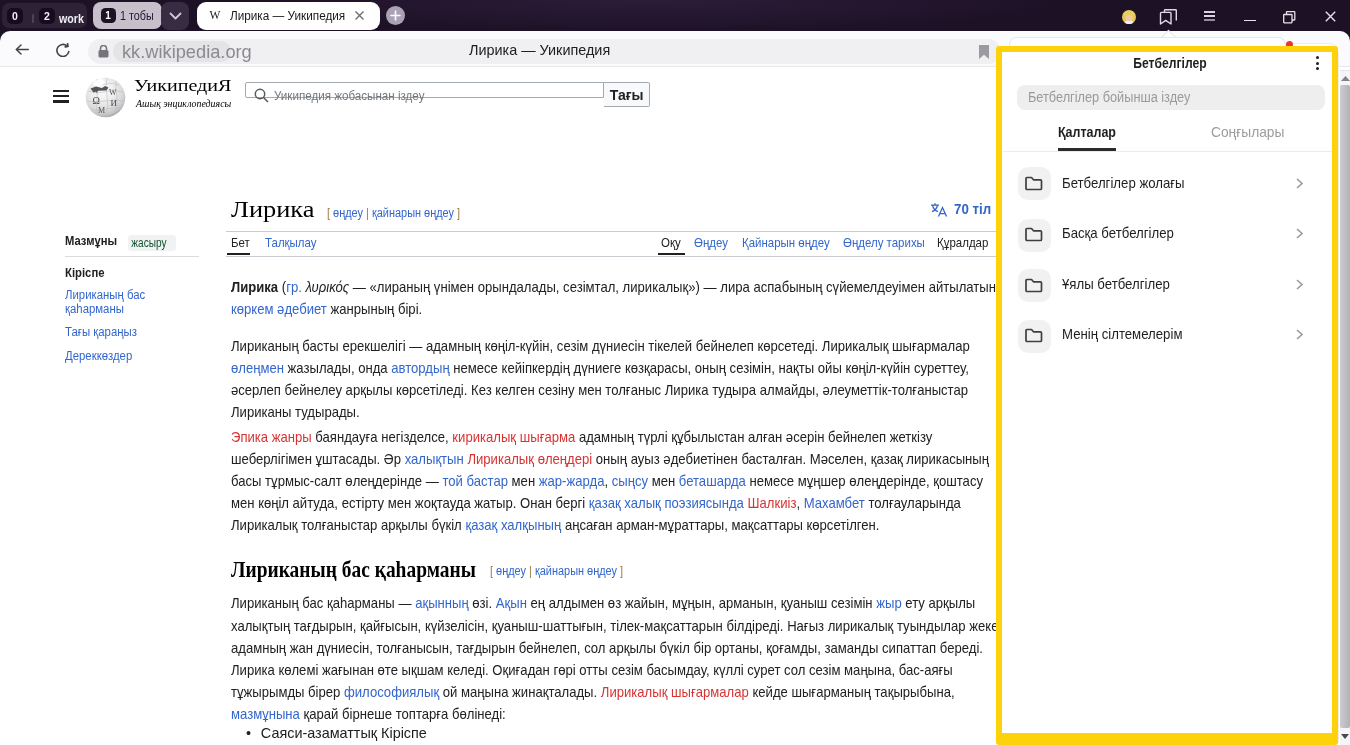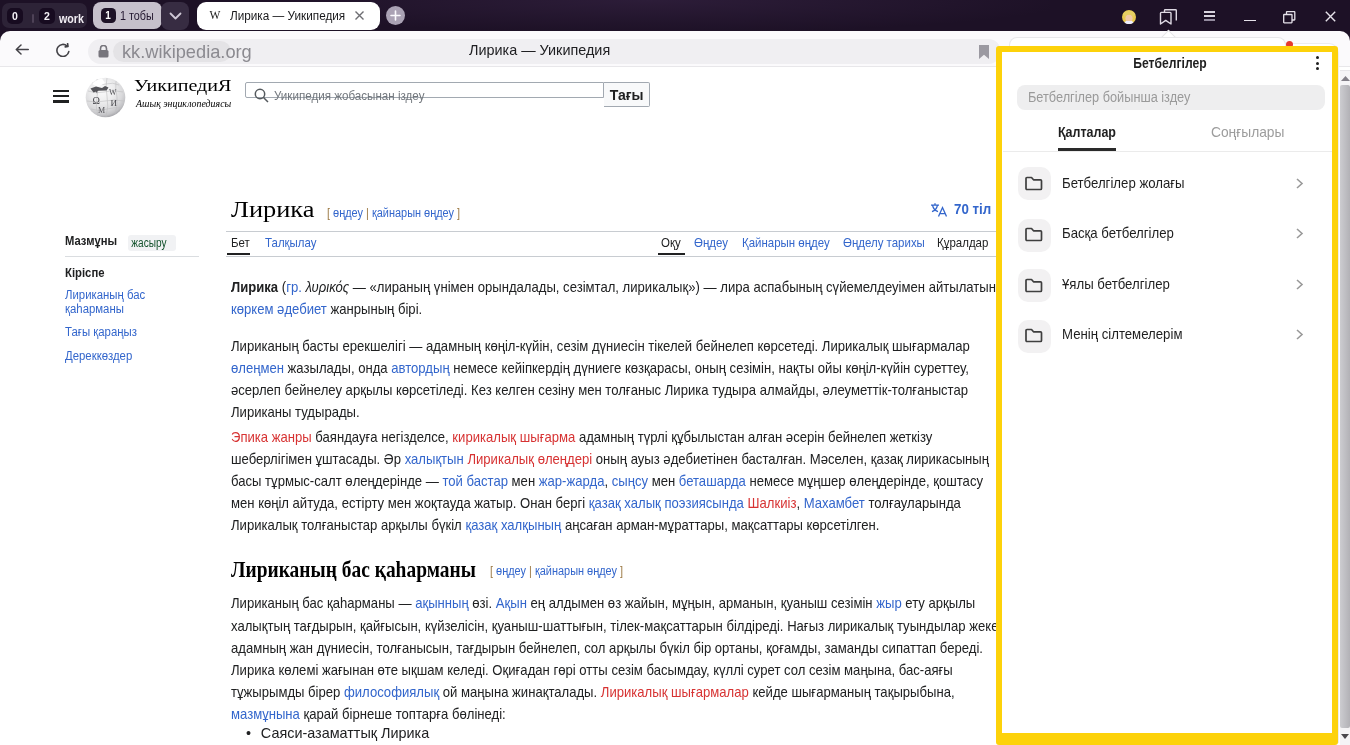--- a/index.html
+++ b/index.html
@@ -224,21 +224,21 @@
   <div class="tocl" style="left:65px;top:235px">қаһарманы</div>
   <div class="tocl" style="left:65px;top:257.9px">Тағы қараңыз</div>
   <div class="tocl" style="left:65px;top:281.7px">Дереккөздер</div>
 
   <div class="para" style="top:208.55px"><b>Лирика</b> (<a>гр.</a> <i>λυρικός</i> — «лираның үнімен орындалады, сезімтал, лирикалық») — лира аспабының сүйемелдеуімен айтылатын<br><a>көркем әдебиет</a> жанрының бірі.</div>
   <div class="para" style="top:267.85px">Лириканың басты ерекшелігі — адамның көңіл-күйін, сезім дүниесін тікелей бейнелеп көрсетеді. Лирикалық шығармалар<br><a>өлеңмен</a> жазылады, онда <a>автордың</a> немесе кейіпкердің дүниеге көзқарасы, оның сезімін, нақты ойы көңіл-күйін суреттеу,<br>әсерлеп бейнелеу арқылы көрсетіледі. Кез келген сезіну мен толғаныс Лирика тудыра алмайды, әлеуметтік-толғаныстар<br>Лириканы тудырады.</div>
   <div class="para" style="top:358.85px"><span class="rl">Эпика жанры</span> баяндауға негізделсе, <span class="rl">кирикалық шығарма</span> адамның түрлі құбылыстан алған әсерін бейнелеп жеткізу<br>шеберлігімен ұштасады. Әр <a>халықтын</a> <span class="rl">Лирикалық өлеңдері</span> оның ауыз әдебиетінен басталған. Мәселен, қазақ лирикасының<br>басы тұрмыс-салт өлеңдерінде — <a>той бастар</a> мен <a>жар-жарда</a>, <a>сыңсу</a> мен <a>беташарда</a> немесе мұңшер өлеңдерінде, қоштасу<br>мен көңіл айтуда, естірту мен жоқтауда жатыр. Онан бергі <a>қазақ халық поэзиясында</a> <span class="rl">Шалкиіз</span>, <a>Махамбет</a> толғауларында<br>Лирикалық толғаныстар арқылы бүкіл <a>қазақ халқының</a> аңсаған арман-мұраттары, мақсаттары көрсетілген.</div>
   <div id="h2t">Лириканың бас қаһарманы</div>
   <div id="h2edit" class="editsec">[ <a>өңдеу</a> | <a>қайнарын өңдеу</a> ]</div>
   <div class="para" style="top:525.45px">Лириканың бас қаһарманы — <a>ақынның</a> өзі. <a>Ақын</a> ең алдымен өз жайын, мұңын, арманын, қуаныш сезімін <a>жыр</a> ету арқылы<br>халықтың тағдырын, қайғысын, күйзелісін, қуаныш-шаттығын, тілек-мақсаттарын білдіреді. Нағыз лирикалық туындылар жеке<br>адамның жан дүниесін, толғанысын, тағдырын бейнелеп, сол арқылы бүкіл бір ортаны, қоғамды, заманды сипаттап береді.<br>Лирика көлемі жағынан өте ықшам келеді. Оқиғадан гөрі отты сезім басымдау, күллі сурет сол сезім маңына, бас-аяғы<br>тұжырымды бірер <a>философиялық</a> ой маңына жинақталады. <span class="rl">Лирикалық шығармалар</span> кейде шығарманың тақырыбына,<br><a>мазмұнына</a> қарай бірнеше топтарға бөлінеді:</div>
-  <div style="position:absolute;left:246px;top:655.3px;font-size:14.4px;line-height:22.06px;color:#202122;white-space:nowrap">•<span style="margin-left:9.8px">Саяси-азаматтық Лирика</span></div>
+  <div style="position:absolute;left:246px;top:655.3px;font-size:14.4px;line-height:22.06px;color:#202122;white-space:nowrap">•<span style="margin-left:9.8px">Саяси-азаматтық Кіріспе</span></div>
 </div>
 
 <div id="sbar">
   <svg class="abs" style="left:1px;top:5px" width="9" height="5">
       <path d="M4.5 0 L9 5 H0 Z" fill="#827f87"></path>
     </svg>
   <div id="sthumb"></div>
   <svg class="abs" style="left:1.5px;top:663px" width="8" height="5">
       <path d="M0 0 H8 L4 5 Z" fill="#4a484d"></path>
     </svg>

